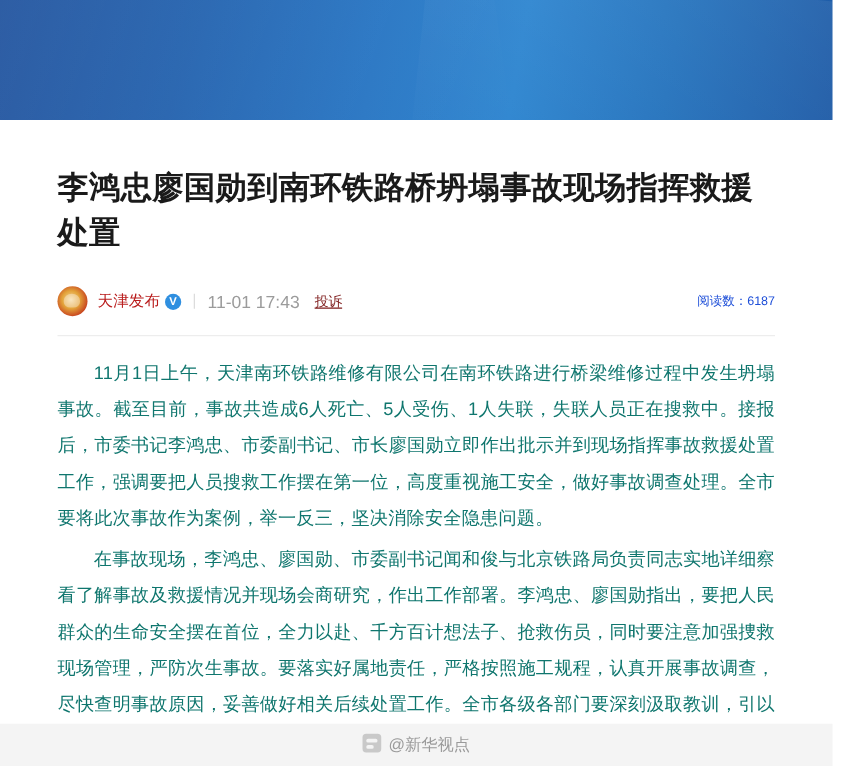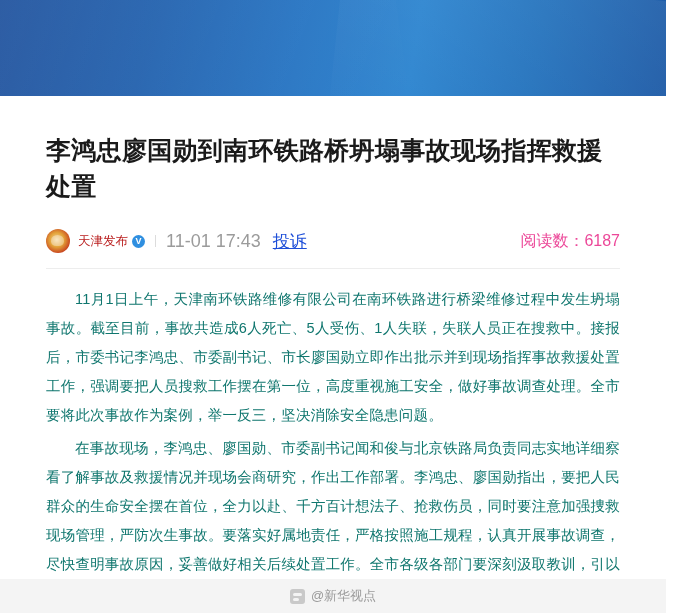--- a/index.html
+++ b/index.html
@@ -103,34 +103,34 @@
     font-weight: bold;
     display: inline-block;
   }
   .meta-divider {
     width: 1px;
     height: 12px;
     background: #dcdcdc;
     margin: 0 10px;
   }
   .meta-time {
-    font-size: 18px;
+    font-size: 14px;
     color: #9b9b9b;
   }
   .report-link {
-    font-size: 17px;
-    color: #1d4ed8;
+    font-size: 11px;
+    color: #7f1d1d;
     margin-left: 12px;
     cursor: pointer;
     text-decoration: underline;
   }
   .read-count {
     margin-left: auto;
-    font-size: 16px;
-    color: #ec4899;
+    font-size: 10px;
+    color: #1d4ed8;
   }
   .rule {
     margin-top: 14px;
     height: 1px;
     background: #ededed;
     width: 100%;
   }
   .content {
     margin-top: 16px;
   }
@@ -150,21 +150,20 @@
     bottom: 0;
     width: 100%;
     height: 34px;
     background: #f4f4f4;
     display: flex;
     align-items: center;
     justify-content: center;
   }
   .wm {
     display: flex;
-    align-items: center;
     color: #9a9a9a;
     font-size: 13px;
   }
   .wm-logo {
     width: 15px;
     height: 15px;
     margin-right: 6px;
     border-radius: 3px;
     background: #c9c9c9;
     position: relative;

